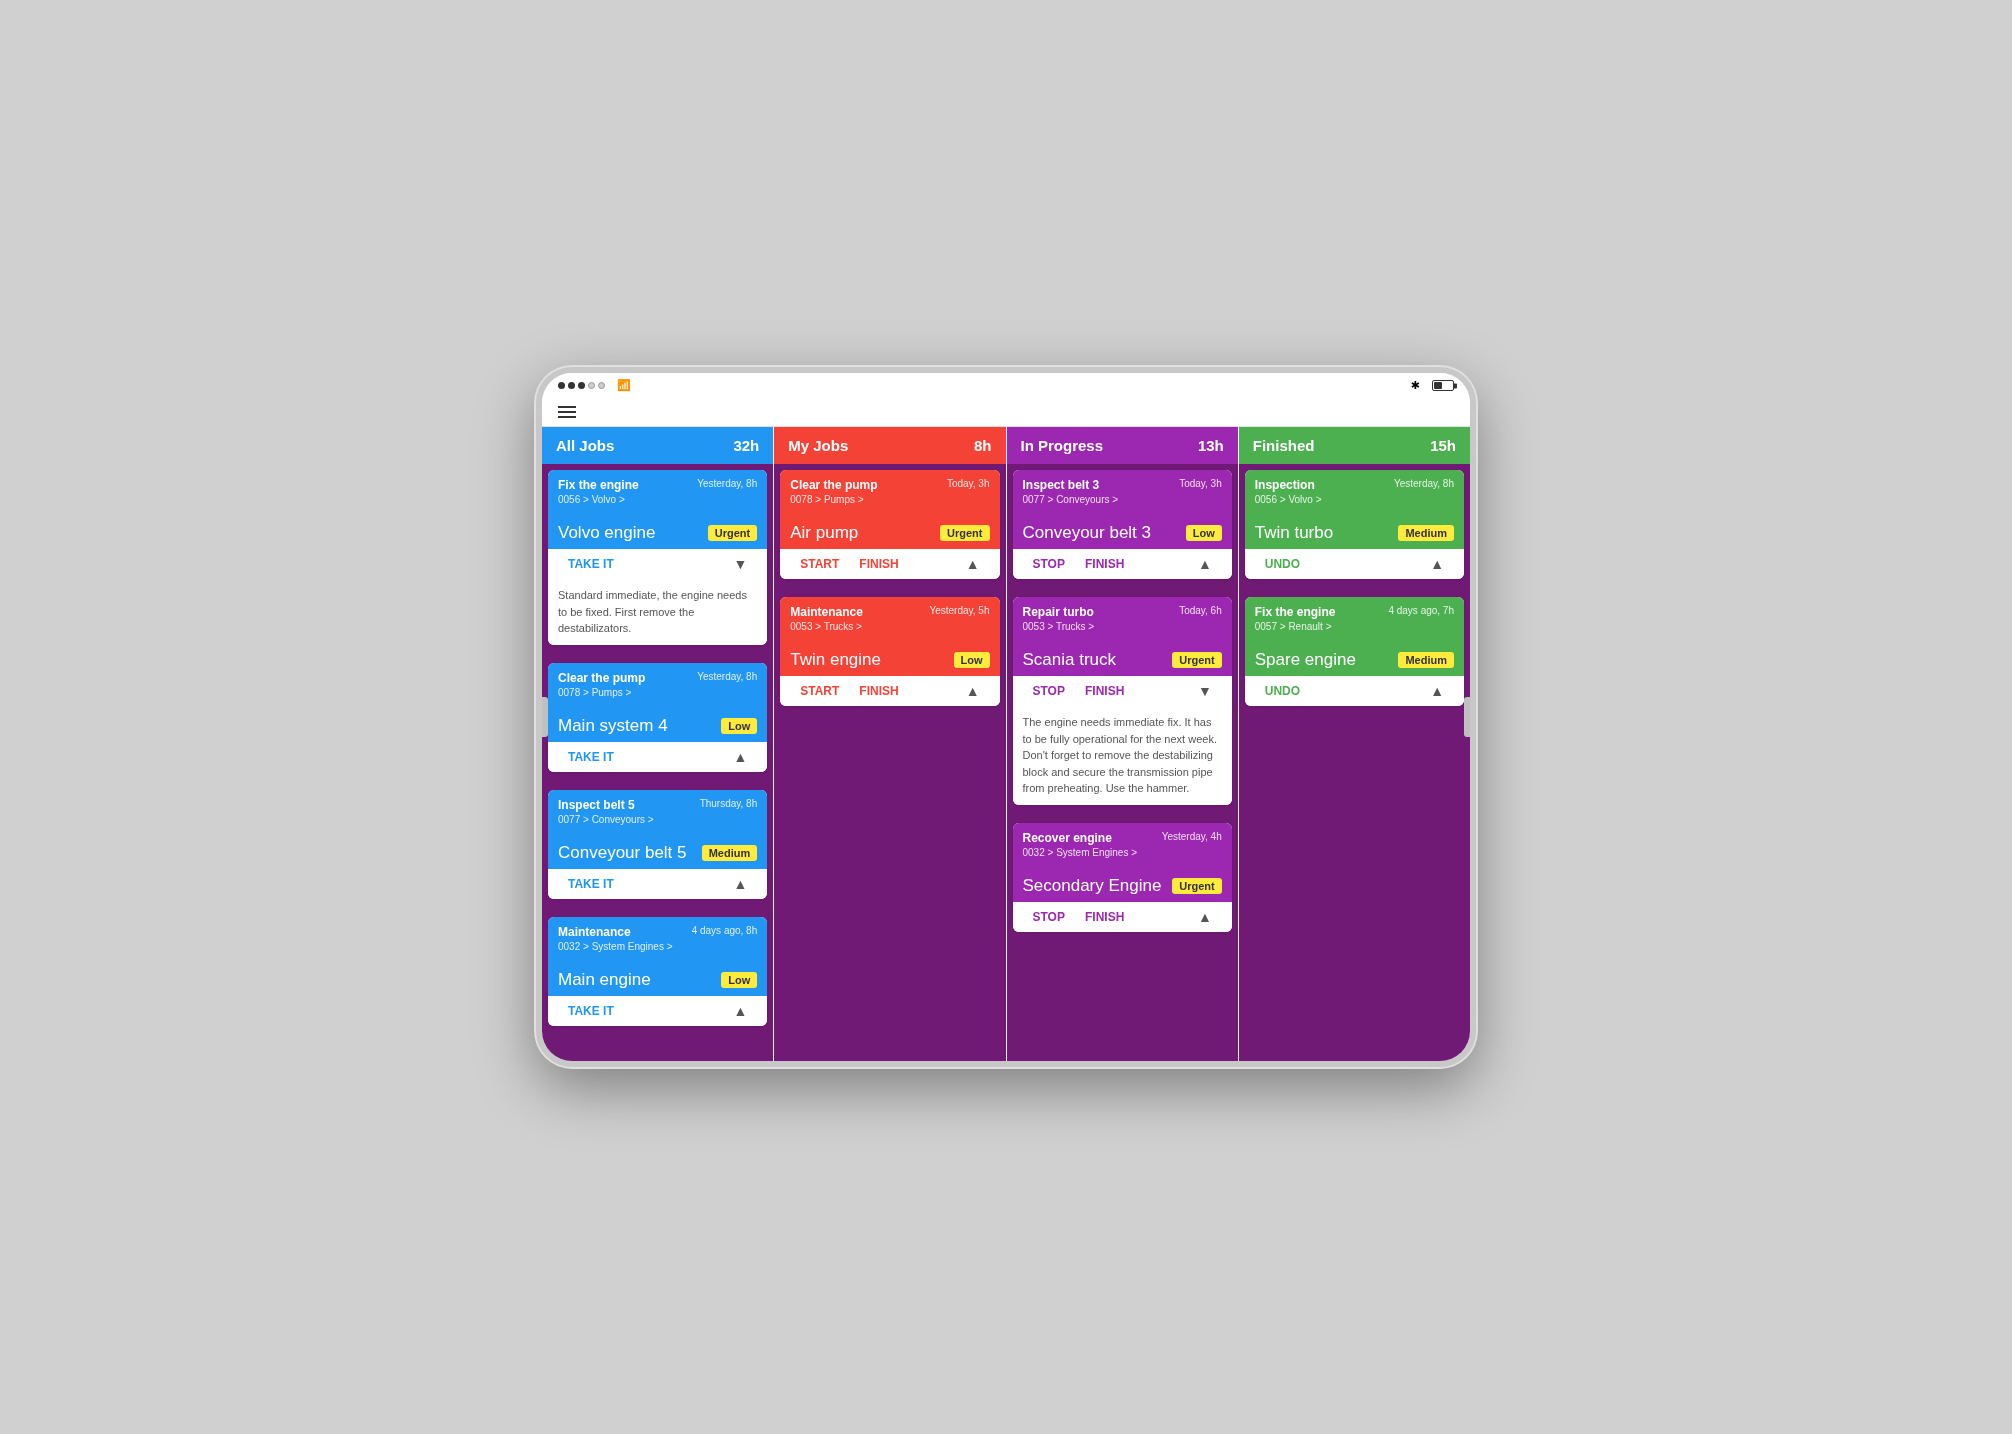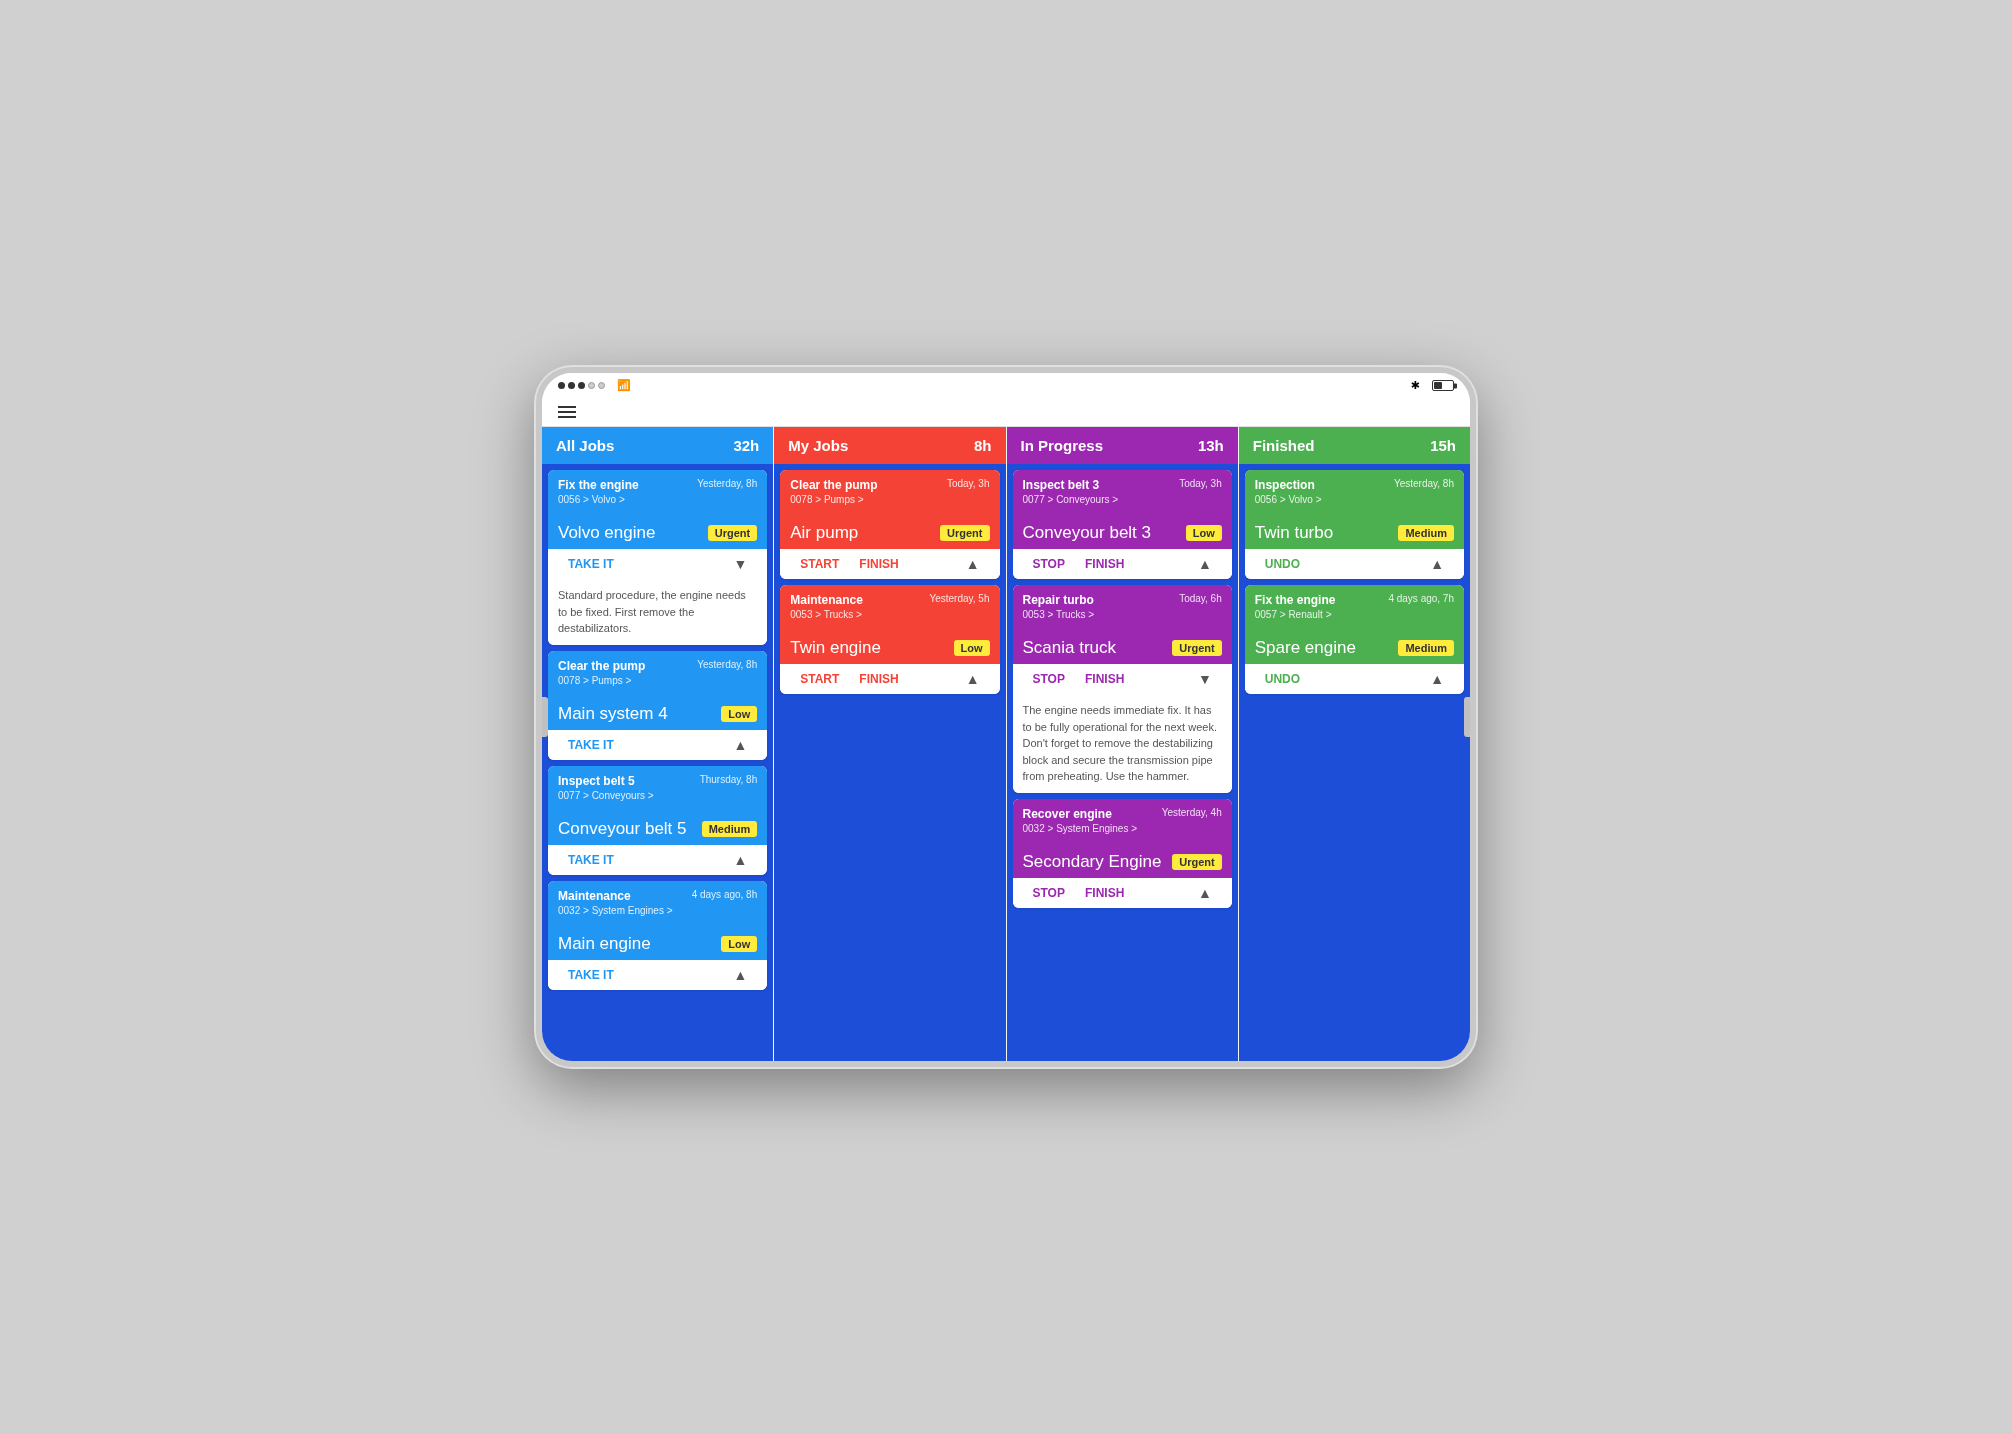--- a/index.html
+++ b/index.html
@@ -84,25 +84,25 @@
     }
 
     .col-alljobs { background: #2196F3; }
     .col-myjobs { background: #F44336; }
     .col-inprogress { background: #9C27B0; }
     .col-finished { background: #4CAF50; }
 
     .col-body {
       flex: 1;
       overflow-y: auto;
-      background: #1d4ed8;
+      background: #701a75;
       padding: 6px;
       display: flex;
       flex-direction: column;
-      gap: 6px;
+      gap: 18px;
     }
 
     
     .card {
       background: white;
       border-radius: 6px;
       overflow: hidden;
       box-shadow: 0 1px 3px rgba(0,0,0,0.1);
       flex-shrink: 0;
     }
@@ -237,21 +237,21 @@
       <div class="card-breadcrumb">0056 &gt; Volvo &gt;</div>
       <div class="card-name-row">
         <span class="card-name">Volvo engine</span>
         <span class="badge badge-urgent">Urgent</span>
       </div>
     </div>
             <div class="card-footer">
               <span class="card-action action-blue">TAKE IT</span>
               <span class="chevron">▼</span>
             </div>
-            <div class="card-description">Standard procedure, the engine needs to be fixed. First remove the destabilizators.</div>
+            <div class="card-description">Standard immediate, the engine needs to be fixed. First remove the destabilizators.</div>
           </div>
           <div class="card">
             <div class="card-header blue">
       <div class="card-top-row">
         <span class="card-title">Clear the pump</span>
         <span class="card-time">Yesterday, 8h</span>
       </div>
       <div class="card-breadcrumb">0078 &gt; Pumps &gt;</div>
       <div class="card-name-row">
         <span class="card-name">Main system 4</span>

